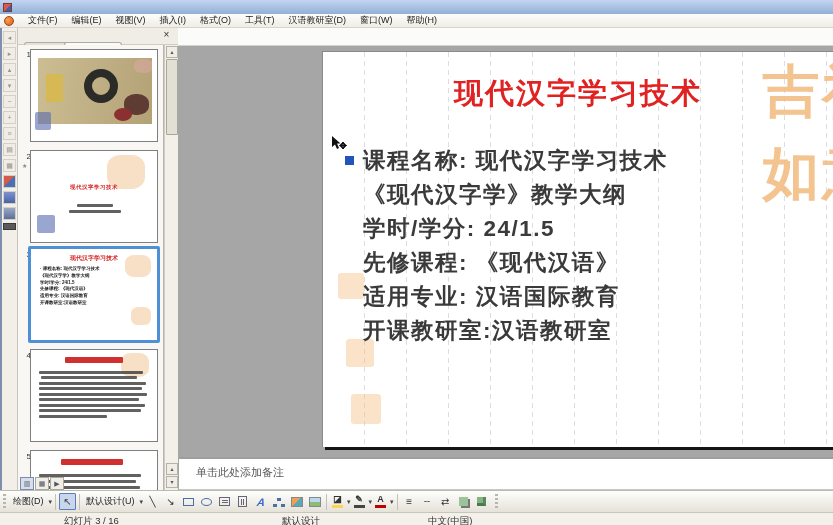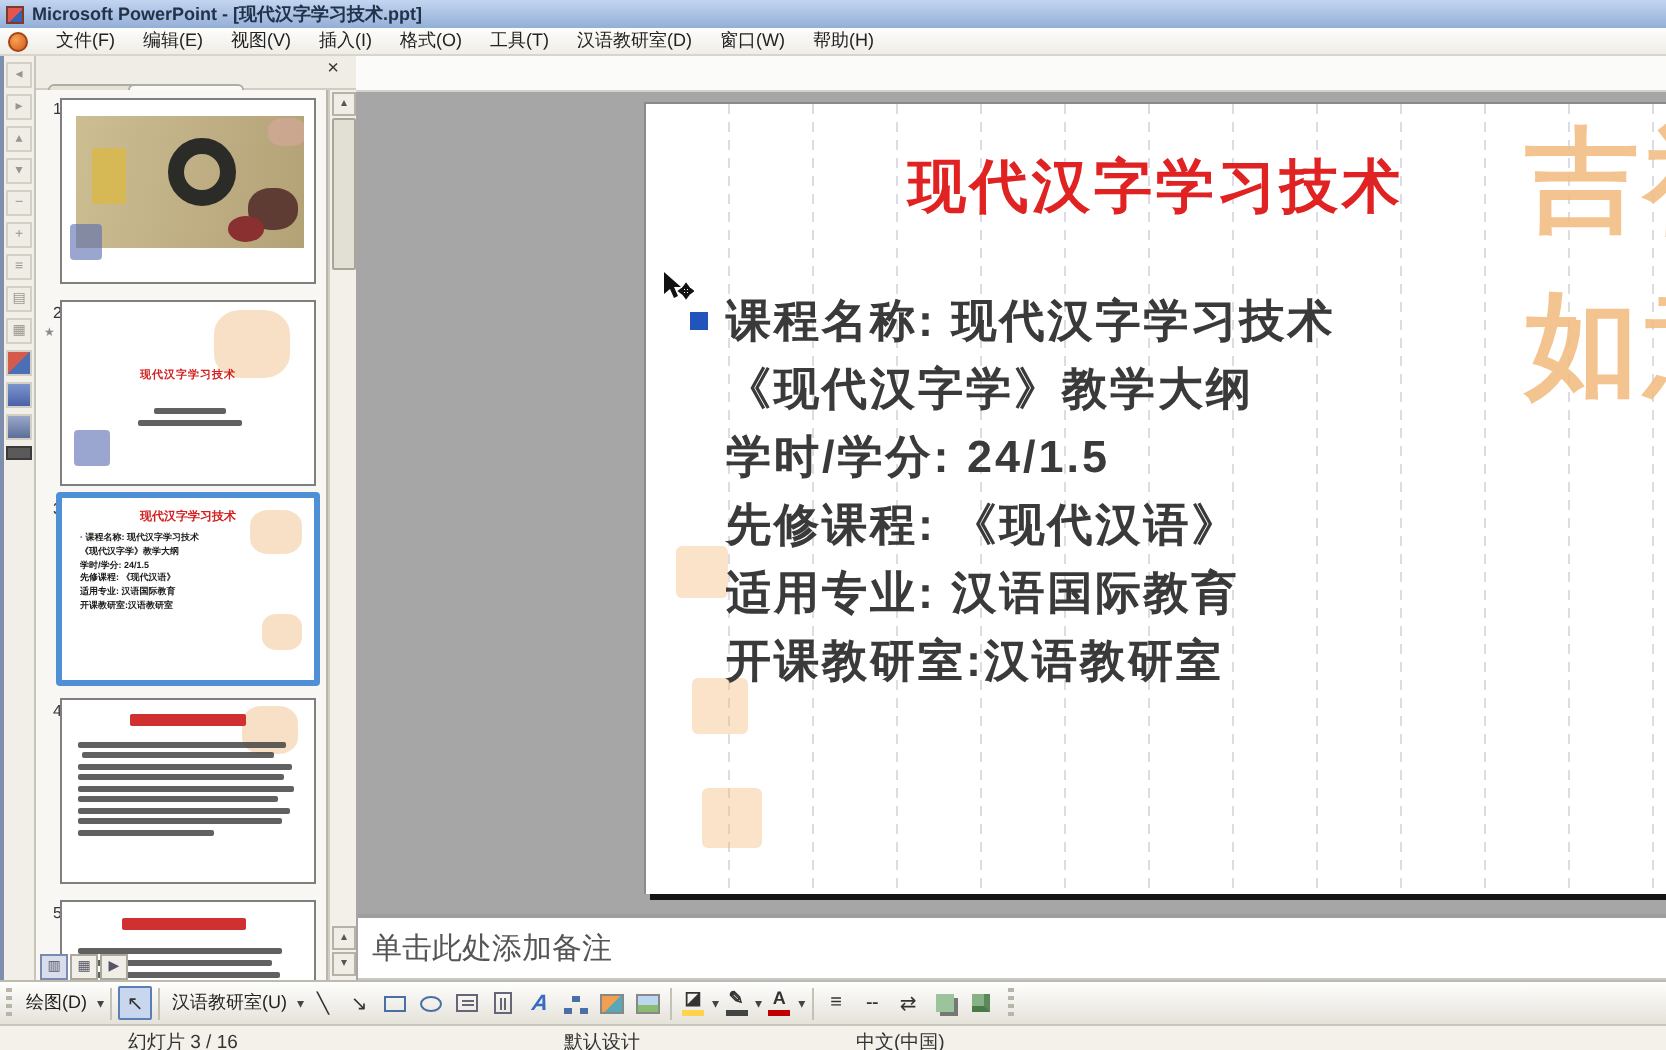--- a/index.html
+++ b/index.html
@@ -113,21 +113,21 @@
     font-family:"Liberation Serif", serif; }
   .bullet-sq { position:absolute; left:22px; top:104px; width:9px; height:9px; background:#2255BB; }
   .slide-body { position:absolute; left:40px; top:92px; font-size:22.5px; line-height:34px;
     color:#3A3A3A; font-weight:bold; letter-spacing:1.5px; white-space:nowrap; }
   .stamp { position:absolute; background:rgba(244,186,120,.4); border-radius:3px; }
   .move-cursor { position:absolute; left:8px; top:84px; width:16px; height:16px; }
 
   
   .notes { position:absolute; left:179px; top:457px; width:654px; height:33px; background:#FFF;
     border-top:2px solid #9E9E9E; border-bottom:1px solid #C8C8C8; }
-  .notes-text { position:absolute; left:7px; top:6px; font-size:15px; color:#555; }
+  .notes-text { position:absolute; left:17px; top:6px; font-size:11px; color:#555; }
 
   
   .drawtb { position:absolute; left:0; top:490px; width:833px; height:22px;
     background:linear-gradient(#FEFEFD,#E5E2D9); border-top:1px solid #BDBAB0;
     display:flex; align-items:center; gap:1px; padding-left:3px; }
   .grip { width:3px; height:16px; background:repeating-linear-gradient(to bottom,#B9B5AA 0 2px,transparent 2px 4px); margin-right:3px; }
   .tblabel { font-size:9px; color:#222; padding:2px 3px; white-space:nowrap; }
   .caret { font-size:7px; color:#444; margin-left:1px; }
   .tbtn { width:17px; height:17px; display:flex; align-items:center; justify-content:center;
     font-size:10px; color:#333; }
@@ -153,21 +153,20 @@
   
   .statusbar { position:absolute; left:0; top:512px; width:833px; height:13px;
     background:#F3F1EA; border-top:1px solid #C8C5BB; overflow:hidden; }
   .st { position:absolute; top:2px; font-size:9.5px; color:#333; white-space:nowrap; }
 </style>
 </head>
 <body>
 
 <div class="titlebar">
   <span class="app-icon16"></span>
-  <span class="wtitle">Microsoft PowerPoint - [现代汉字学习技术.ppt]</span>
 </div>
 
 <div class="menubar">
   <span class="app-round"></span>
   <span class="mi">文件(F)</span>
   <span class="mi">编辑(E)</span>
   <span class="mi">视图(V)</span>
   <span class="mi">插入(I)</span>
   <span class="mi">格式(O)</span>
   <span class="mi">工具(T)</span>
@@ -312,21 +311,21 @@
   <div class="notes-text">单击此处添加备注</div>
 </div>
 
 <div class="drawtb">
   <div class="grip"></div>
   <span class="tblabel">绘图(D)</span>
   <span class="caret">▾</span>
   <div class="tsep"></div>
   <div class="tbtn pressed">↖</div>
   <div class="tsep"></div>
-  <span class="tblabel">汉语教研室(U)</span>
+  <span class="tblabel">默认设计(U)</span>
   <span class="caret">▾</span>
   <div class="tbtn">╲</div>
   <div class="tbtn">↘</div>
   <div class="tbtn">
       <div class="icon-rect"></div>
     </div>
   <div class="tbtn">
       <div class="icon-oval"></div>
     </div>
   <div class="tbtn">

